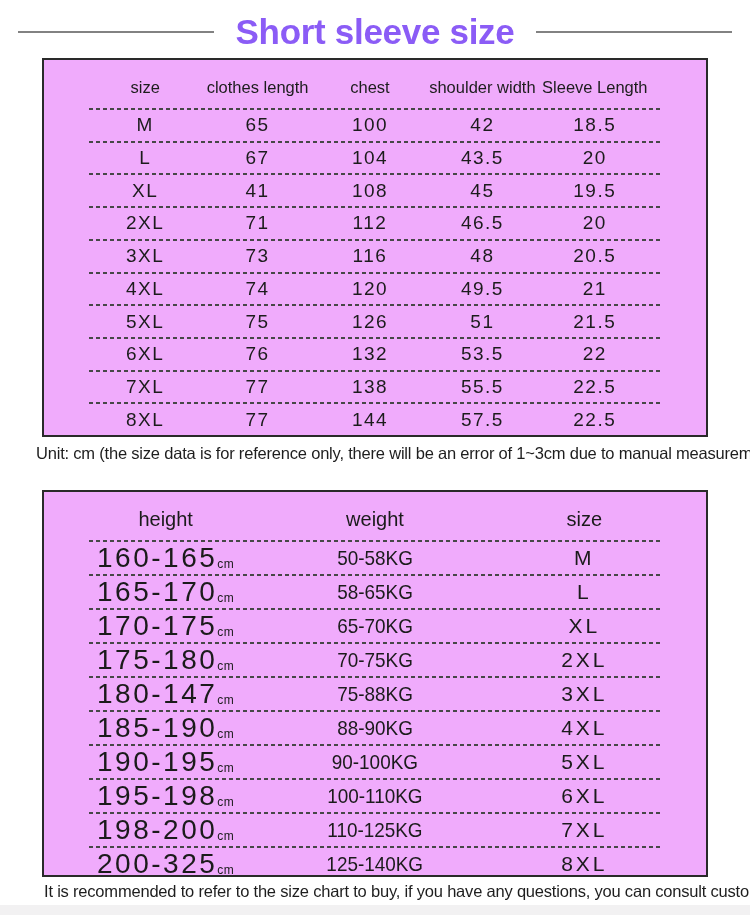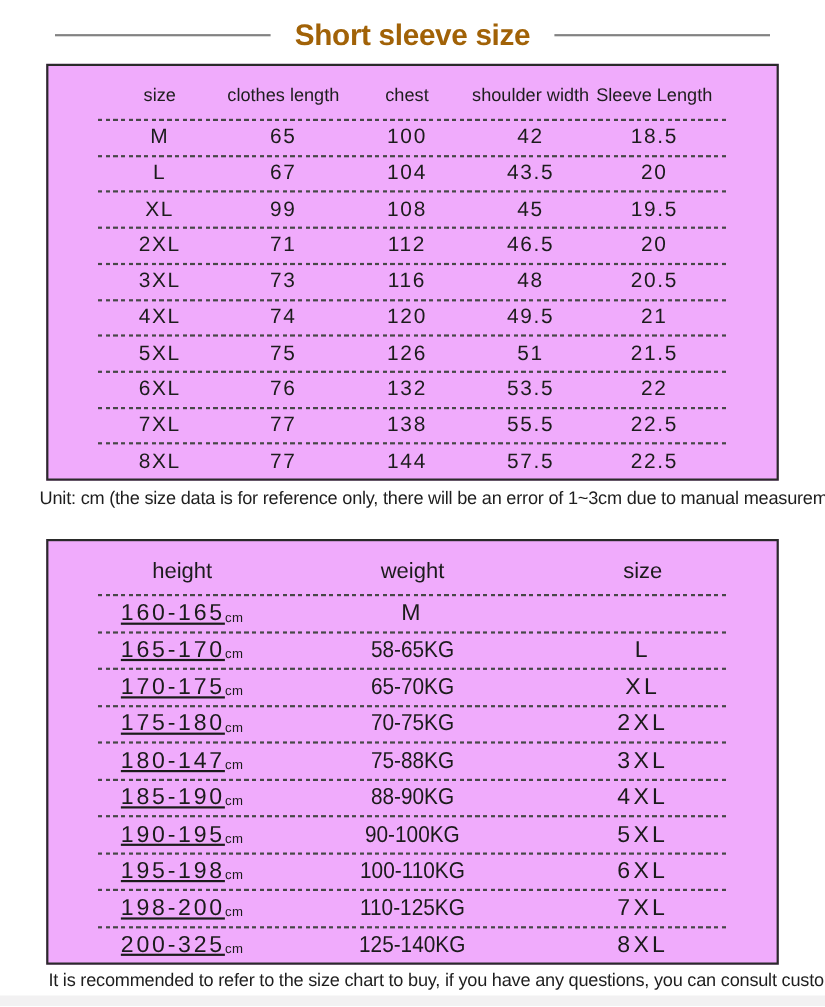--- a/index.html
+++ b/index.html
@@ -4,42 +4,42 @@
 <style>
   html,body{margin:0;padding:0;background:#ffffff;}
   .page{
     position:relative;width:750px;height:915px;background:#ffffff;overflow:hidden;
     font-family:"Liberation Sans","DejaVu Sans",sans-serif;color:#1d1d1d;
   }
   
   .title-row{position:absolute;top:10px;left:0;width:750px;height:44px;
     display:flex;align-items:center;justify-content:center;}
   .hline{height:2px;width:196px;background:#828282;flex:0 0 auto;}
-  .title{font-size:27px;font-weight:700;letter-spacing:-0.3px;color:#a16207;
+  .title{font-size:35px;font-weight:700;letter-spacing:-0.3px;color:#8b5cf6;
     margin:0 22px;white-space:nowrap;}
   
   .tbl{position:absolute;left:42px;width:666px;border:2px solid #2a2a2a;
     box-sizing:border-box;display:flex;flex-direction:column;background:#f0abfc;}
   .tbl1{top:58px;height:379px;}
   .tbl2{top:490px;height:387px;}
   .dash{height:2px;margin:0 45px;flex:0 0 2px;
     background:repeating-linear-gradient(90deg,#474747 0 4px,transparent 4px 7px);}
   
   .t1row{display:grid;grid-template-columns:repeat(5,1fr);
     padding:0 55px 0 45px;align-items:center;flex:1 1 auto;}
   .t1row.head{flex:0 0 41px;padding-top:7px;}
   .hcell1{font-size:16.5px;text-align:center;color:#1d1d1d;white-space:nowrap;}
   .cell1{font-size:19px;letter-spacing:1.5px;text-align:center;color:#1c1c1c;white-space:nowrap;}
   
   .t2row{display:grid;grid-template-columns:repeat(3,1fr);
     padding:0 17px;align-items:center;flex:1 1 auto;}
   .t2row.head{flex:0 0 41px;padding-top:7px;}
   .hcell2{font-size:20px;text-align:center;color:#1b1b1b;}
   .cell2{text-align:center;white-space:nowrap;color:#1b1b1b;}
-  .height-val{font-size:21px;letter-spacing:2.5px;text-decoration:underline;}
+  .height-val{font-size:28px;letter-spacing:2.5px;}
   .unit{font-size:12px;letter-spacing:0.5px;position:relative;top:1px;}
   .weight-val{display:inline-block;font-size:21px;transform:scaleX(0.9);transform-origin:center;}
   .size-val{font-size:21px;letter-spacing:3px;}
   
   .note{position:absolute;margin:0;font-size:16.5px;color:#1e1e1e;white-space:nowrap;letter-spacing:-0.2px;}
   .note1{top:444px;left:36px;}
   .note2{top:882px;left:44px;}
   .bottom-band{position:absolute;left:0;top:905px;width:750px;height:10px;background:#f2f1f2;}
 </style>
 </head>
@@ -76,21 +76,21 @@
       <span class="cell1">L</span>
       <span class="cell1">67</span>
       <span class="cell1">104</span>
       <span class="cell1">43.5</span>
       <span class="cell1">20</span>
     </div>
 
     <div class="dash"></div>
     <div class="t1row">
       <span class="cell1">XL</span>
-      <span class="cell1">99</span>
+      <span class="cell1">41</span>
       <span class="cell1">108</span>
       <span class="cell1">45</span>
       <span class="cell1">19.5</span>
     </div>
 
     <div class="dash"></div>
     <div class="t1row">
       <span class="cell1">2XL</span>
       <span class="cell1">71</span>
       <span class="cell1">112</span>
@@ -158,20 +158,21 @@
   <section class="tbl tbl2">
     <div class="t2row head">
       <span class="hcell2">height</span>
       <span class="hcell2">weight</span>
       <span class="hcell2">size</span>
     </div>
 
     <div class="dash"></div>
     <div class="t2row">
       <span class="cell2"><span class="height-val">160-165</span><span class="unit">cm</span></span>
+      <span class="cell2"><span class="weight-val">50-58KG</span></span>
       <span class="cell2 size-val">M</span>
     </div>
 
     <div class="dash"></div>
     <div class="t2row">
       <span class="cell2"><span class="height-val">165-170</span><span class="unit">cm</span></span>
       <span class="cell2"><span class="weight-val">58-65KG</span></span>
       <span class="cell2 size-val">L</span>
     </div>
 

